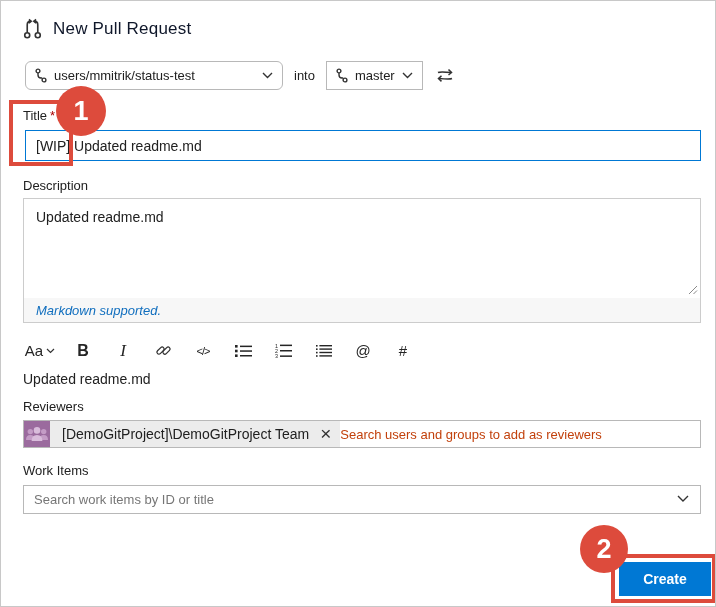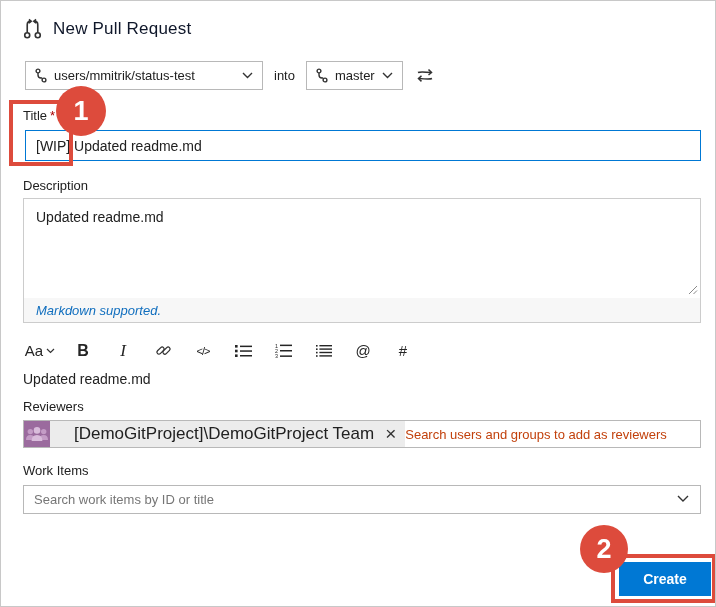--- a/index.html
+++ b/index.html
@@ -17,21 +17,21 @@
   .header { position: absolute; left: 20px; top: 16px; display: flex; align-items: center; gap: 9px; }
   .header .title { font-size: 17px; color: #0f172a; letter-spacing: .2px; }
   
   .branch-row { position: absolute; left: 24px; top: 60px; display: flex; align-items: center; gap: 11px; }
   .branch-select {
     display: flex; align-items: center; gap: 7px;
     height: 29px; padding: 0 9px;
     border: 1px solid #b8b8b8; background: #fff;
     font-size: 13px; cursor: pointer;
   }
-  .branch-select.source { width: 238px; }
+  .branch-select.source { width: 258px; border-radius: 6px; }
   .branch-select .bname { flex: 1; white-space: nowrap; }
   .into { font-size: 13px; color: #212121; }
   .swap { display: flex; align-items: center; cursor: pointer; padding: 2px; }
   
   .field-label { position: absolute; left: 22px; font-size: 13px; color: #212121; }
   .required { color: #a80000; margin-left: 3px; }
   
   .title-input {
     position: absolute; left: 24px; top: 129px; width: 676px; height: 31px;
     border: 1px solid #0078d4; outline: none;
@@ -64,21 +64,21 @@
   .tb-hash { font-size: 15px; }
   
   .preview { position: absolute; left: 22px; top: 370px; font-size: 14px; color: #212121; }
   
   .rev-row {
     position: absolute; left: 22px; top: 419px; width: 678px; height: 28px;
     border: 1px solid #b8b8b8; display: flex; align-items: center; background: #fff;
   }
   .chip { display: flex; align-items: center; height: 26px; background: #ececec; cursor: pointer; }
   .chip .avatar { width: 26px; height: 26px; display: block; }
-  .chip .chip-name { font-size: 17px; padding: 0 6px 0 24px; white-space: nowrap; }
+  .chip .chip-name { font-size: 14px; padding: 0 6px 0 12px; white-space: nowrap; }
   .chip .chip-x { font-size: 19px; line-height: 1; color: #333; padding: 0 9px 2px 5px; cursor: pointer; }
   .rev-placeholder { font-size: 13px; color: #c2410c; white-space: nowrap; }
   
   .wi-row { position: absolute; left: 22px; top: 484px; width: 678px; height: 29px; }
   .wi-input {
     width: 100%; height: 100%; border: 1px solid #b8b8b8; background: #fff;
     font-family: "Liberation Sans", sans-serif; font-size: 13px; color: #212121;
     padding: 0 30px 0 10px; outline: none;
   }
   .wi-input::placeholder { color: #767676; opacity: 1; }

